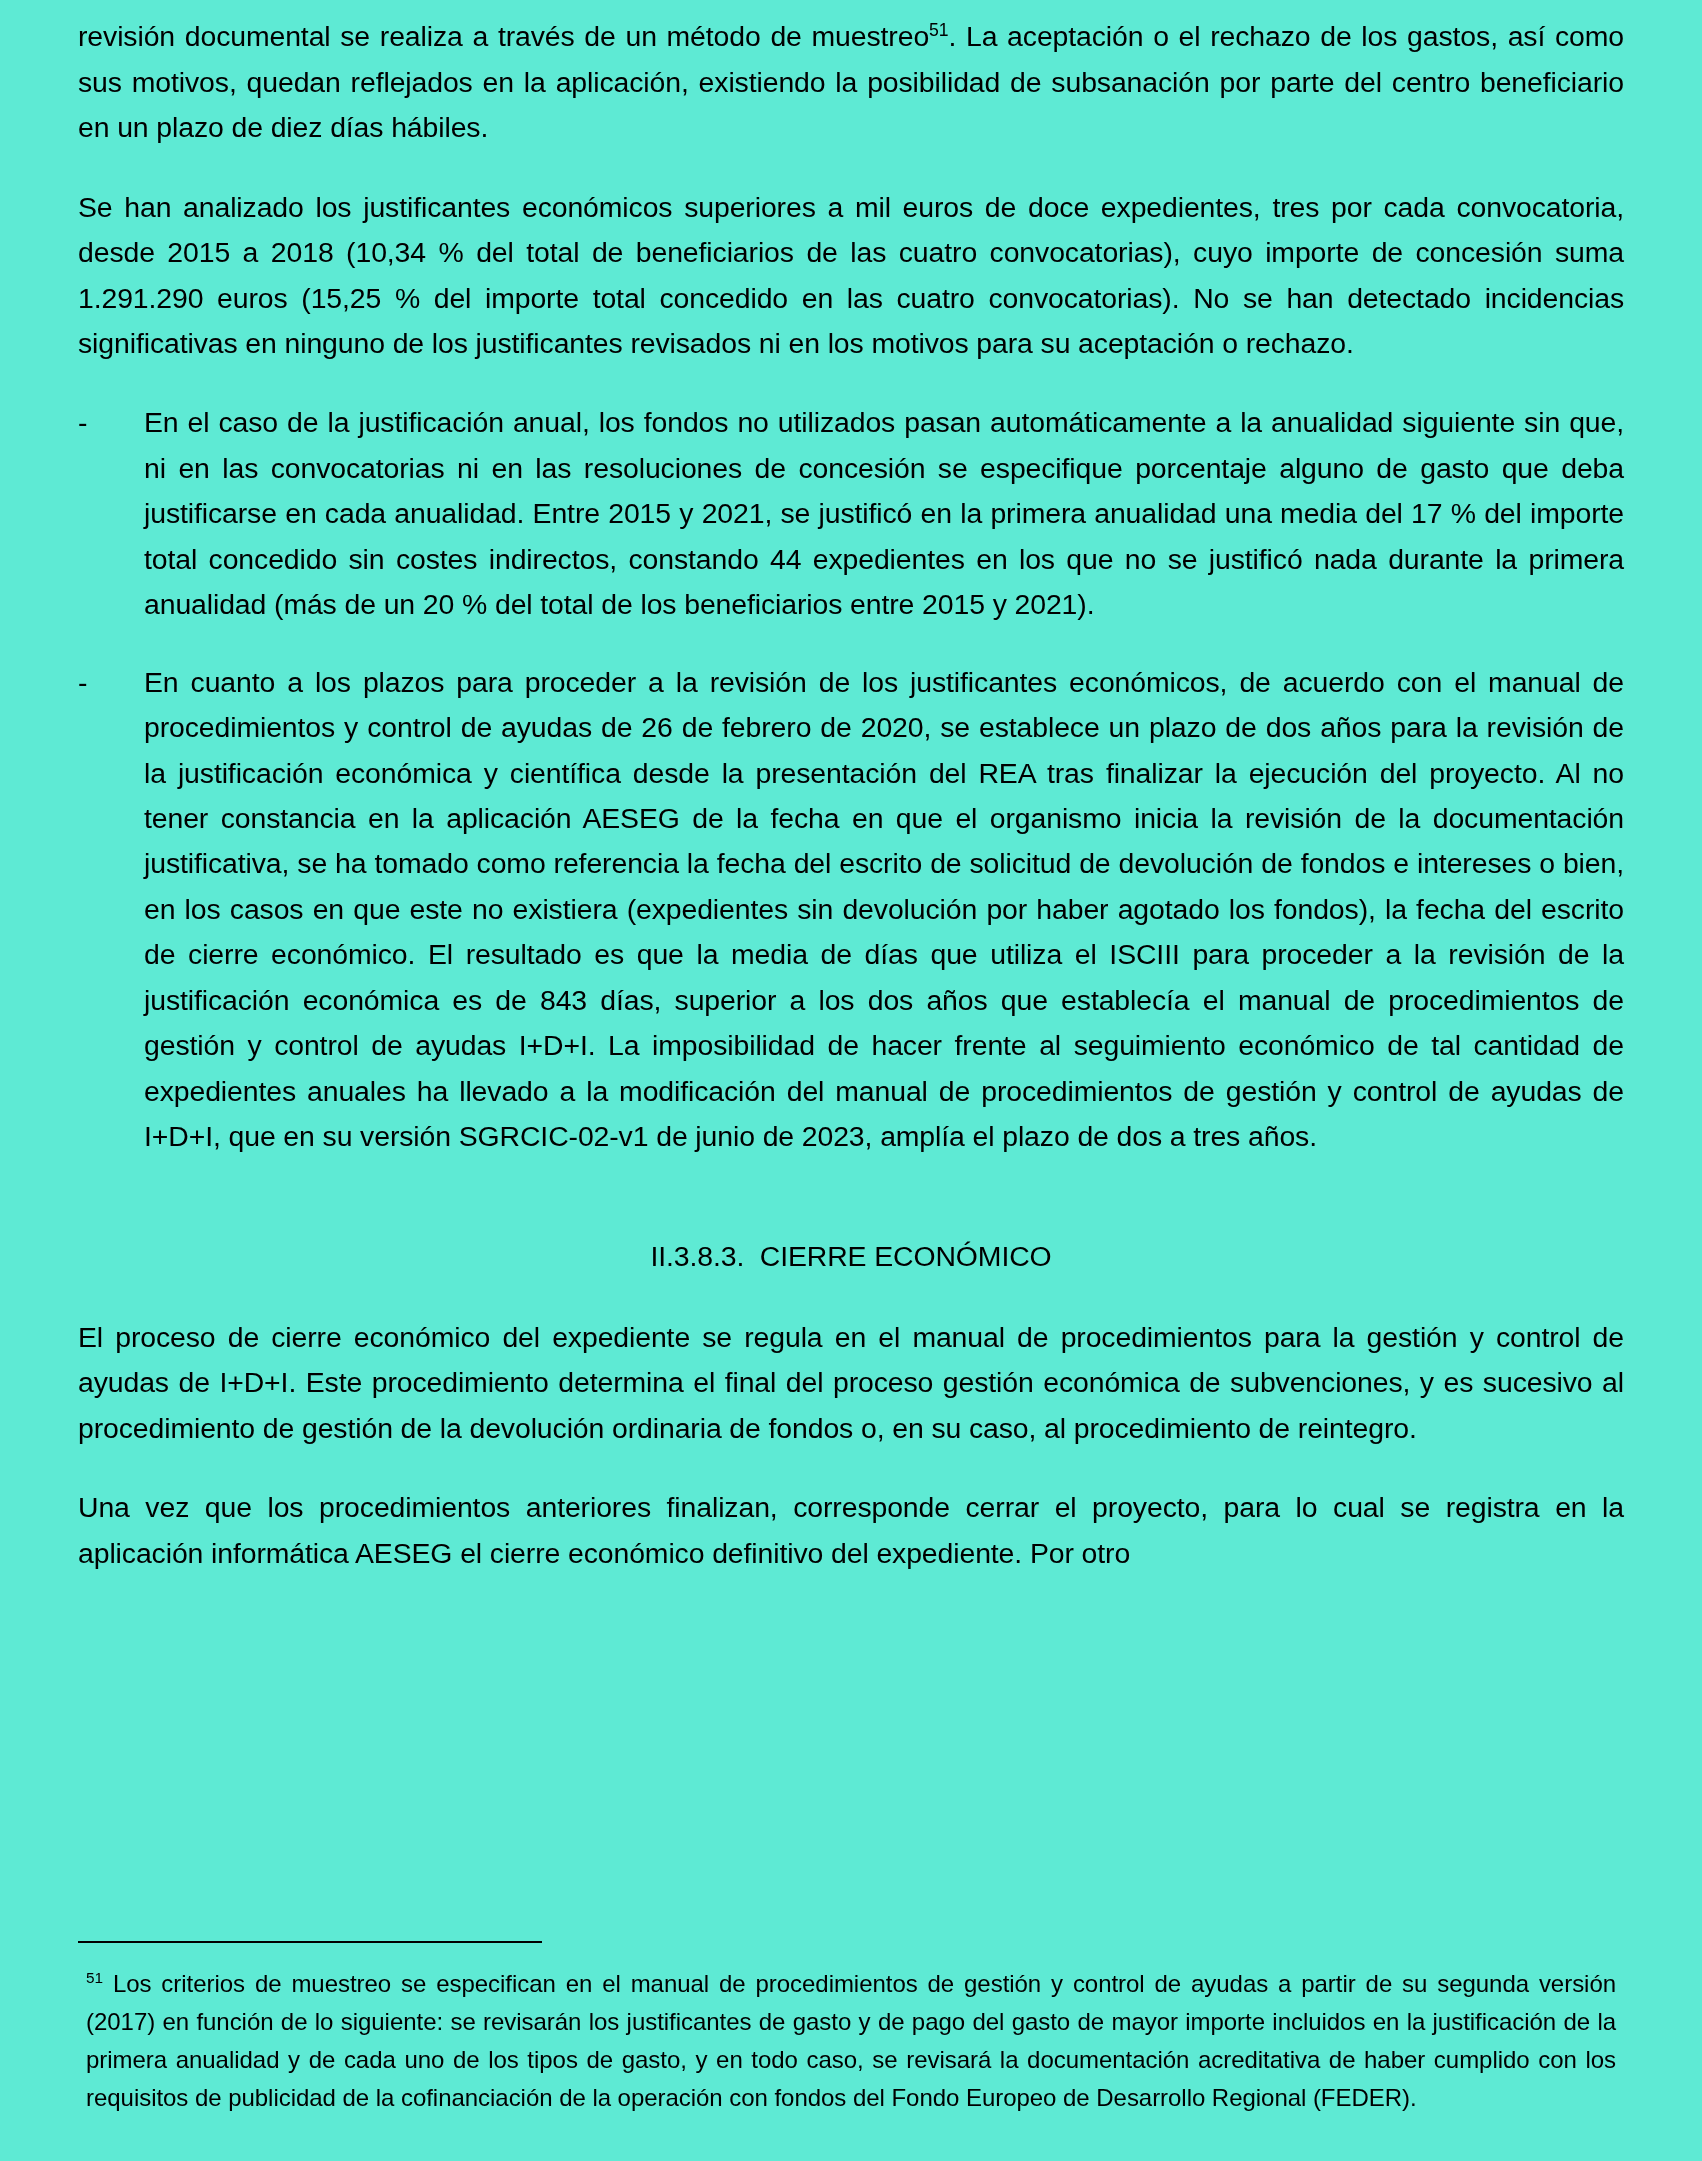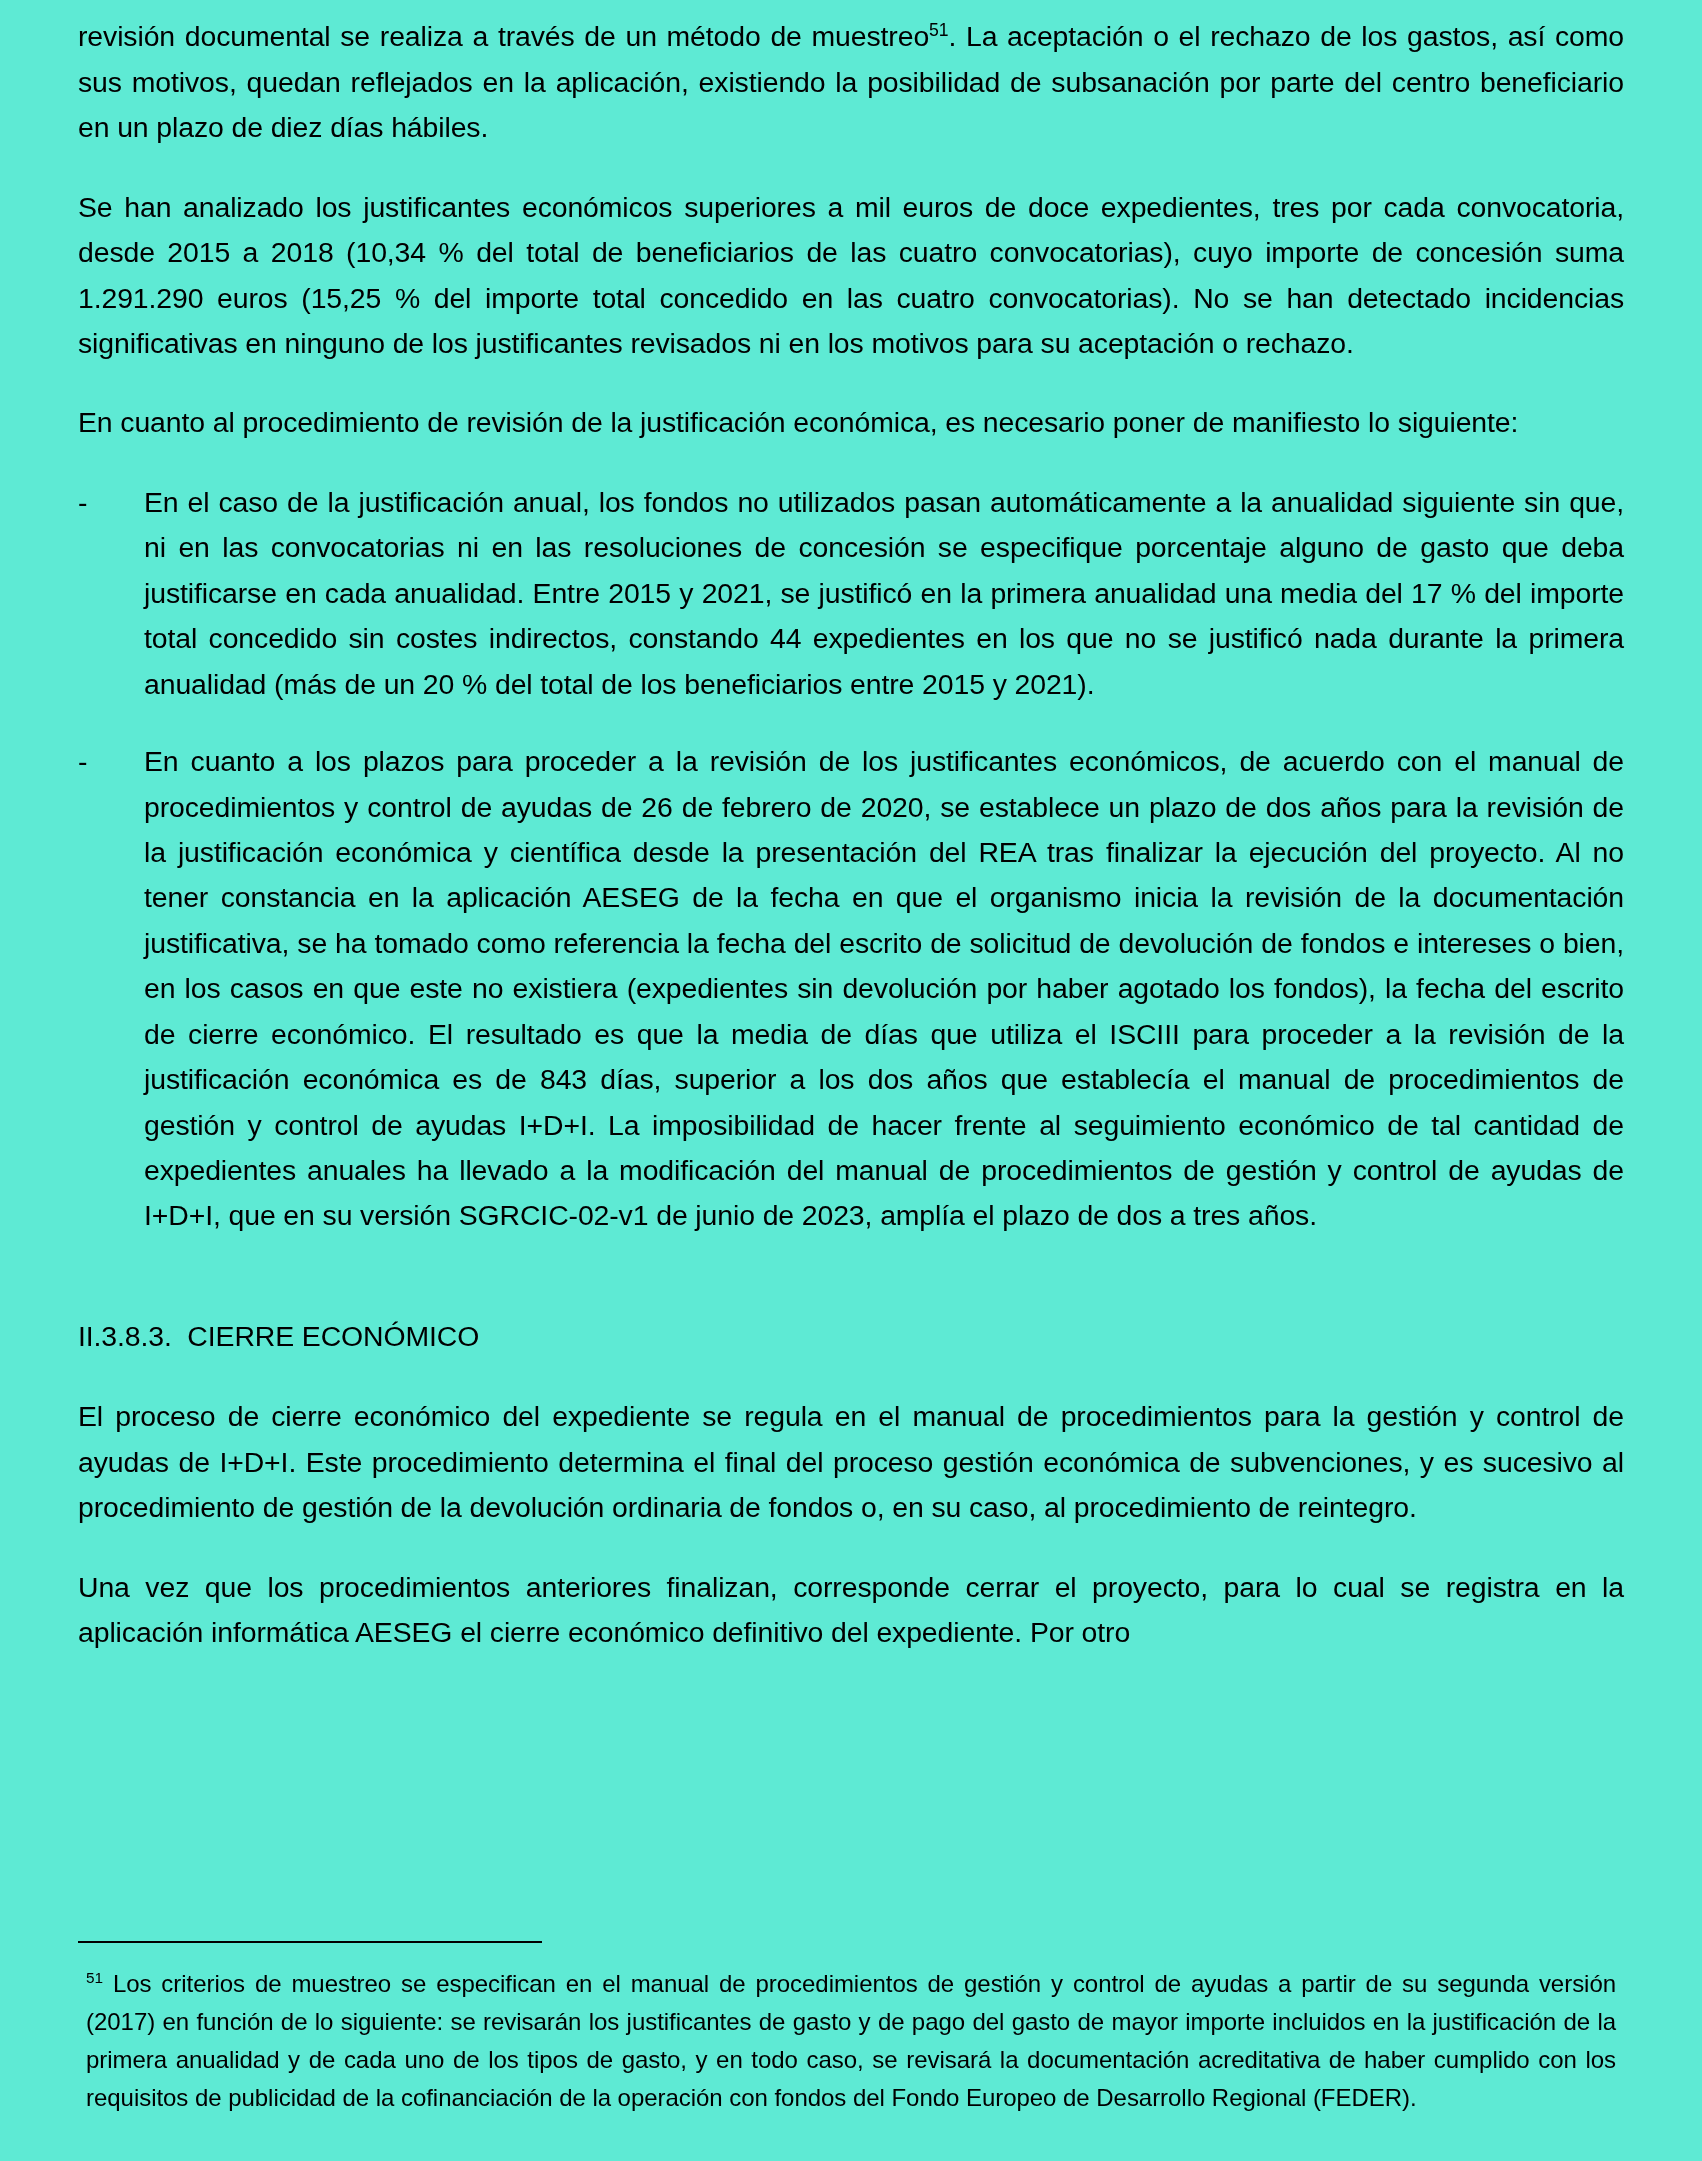--- a/index.html
+++ b/index.html
@@ -66,20 +66,21 @@
     font-size: 28.4px;
     line-height: 1.60;
   }
   h2.section-heading {
     margin: 0 0 35px 0;
     font-size: 28.4px;
     font-weight: normal;
     line-height: 1.6;
     letter-spacing: -0.1px;
     white-space: pre;
+    text-align: center;
   }
   .spacer-before-heading {
     height: 38px;
   }
   .footnote-zone {
     position: absolute;
     left: 78px;
     top: 1941px;
     width: 1546px;
   }
@@ -106,21 +107,20 @@
 <body>
 
 <div class="page">
 
   <div class="content">
 
     <p class="body-par"><span>revisión documental se realiza a través de un método de muestreo</span><sup class="fn-ref">51</sup><span>. La aceptación o el rechazo de los gastos, así como sus motivos, quedan reflejados en la aplicación, existiendo la posibilidad de subsanación por parte del centro beneficiario en un plazo de diez días hábiles.</span></p>
 
     <p class="body-par">Se han analizado los justificantes económicos superiores a mil euros de doce expedientes, tres por cada convocatoria, desde 2015 a 2018 (10,34 % del total de beneficiarios de las cuatro convocatorias), cuyo importe de concesión suma 1.291.290 euros (15,25 % del importe total concedido en las cuatro convocatorias). No se han detectado incidencias significativas en ninguno de los justificantes revisados ni en los motivos para su aceptación o rechazo.</p>
 
-    <p class="body-par">En cuanto al procedimiento de revisión de la justificación económica, es necesario poner de manifiesto lo siguiente:</p>
 
     <ul class="bullets">
       <li class="bullet">
         <span class="dash">-</span>
         <span>En el caso de la justificación anual, los fondos no utilizados pasan automáticamente a la anualidad siguiente sin que, ni en las convocatorias ni en las resoluciones de concesión se especifique porcentaje alguno de gasto que deba justificarse en cada anualidad. Entre 2015 y 2021, se justificó en la primera anualidad una media del 17 % del importe total concedido sin costes indirectos, constando 44 expedientes en los que no se justificó nada durante la primera anualidad (más de un 20 % del total de los beneficiarios entre 2015 y 2021).</span>
       </li>
       <li class="bullet">
         <span class="dash">-</span>
         <span>En cuanto a los plazos para proceder a la revisión de los justificantes económicos, de acuerdo con el manual de procedimientos y control de ayudas de 26 de febrero de 2020, se establece un plazo de dos años para la revisión de la justificación económica y científica desde la presentación del REA tras finalizar la ejecución del proyecto. Al no tener constancia en la aplicación AESEG de la fecha en que el organismo inicia la revisión de la documentación justificativa, se ha tomado como referencia la fecha del escrito de solicitud de devolución de fondos e intereses o bien, en los casos en que este no existiera (expedientes sin devolución por haber agotado los fondos), la fecha del escrito de cierre económico. El resultado es que la media de días que utiliza el ISCIII para proceder a la revisión de la justificación económica es de 843 días, superior a los dos años que establecía el manual de procedimientos de gestión y control de ayudas I+D+I. La imposibilidad de hacer frente al seguimiento económico de tal cantidad de expedientes anuales ha llevado a la modificación del manual de procedimientos de gestión y control de ayudas de I+D+I, que en su versión SGRCIC-02-v1 de junio de 2023, amplía el plazo de dos a tres años.</span>
       </li>

